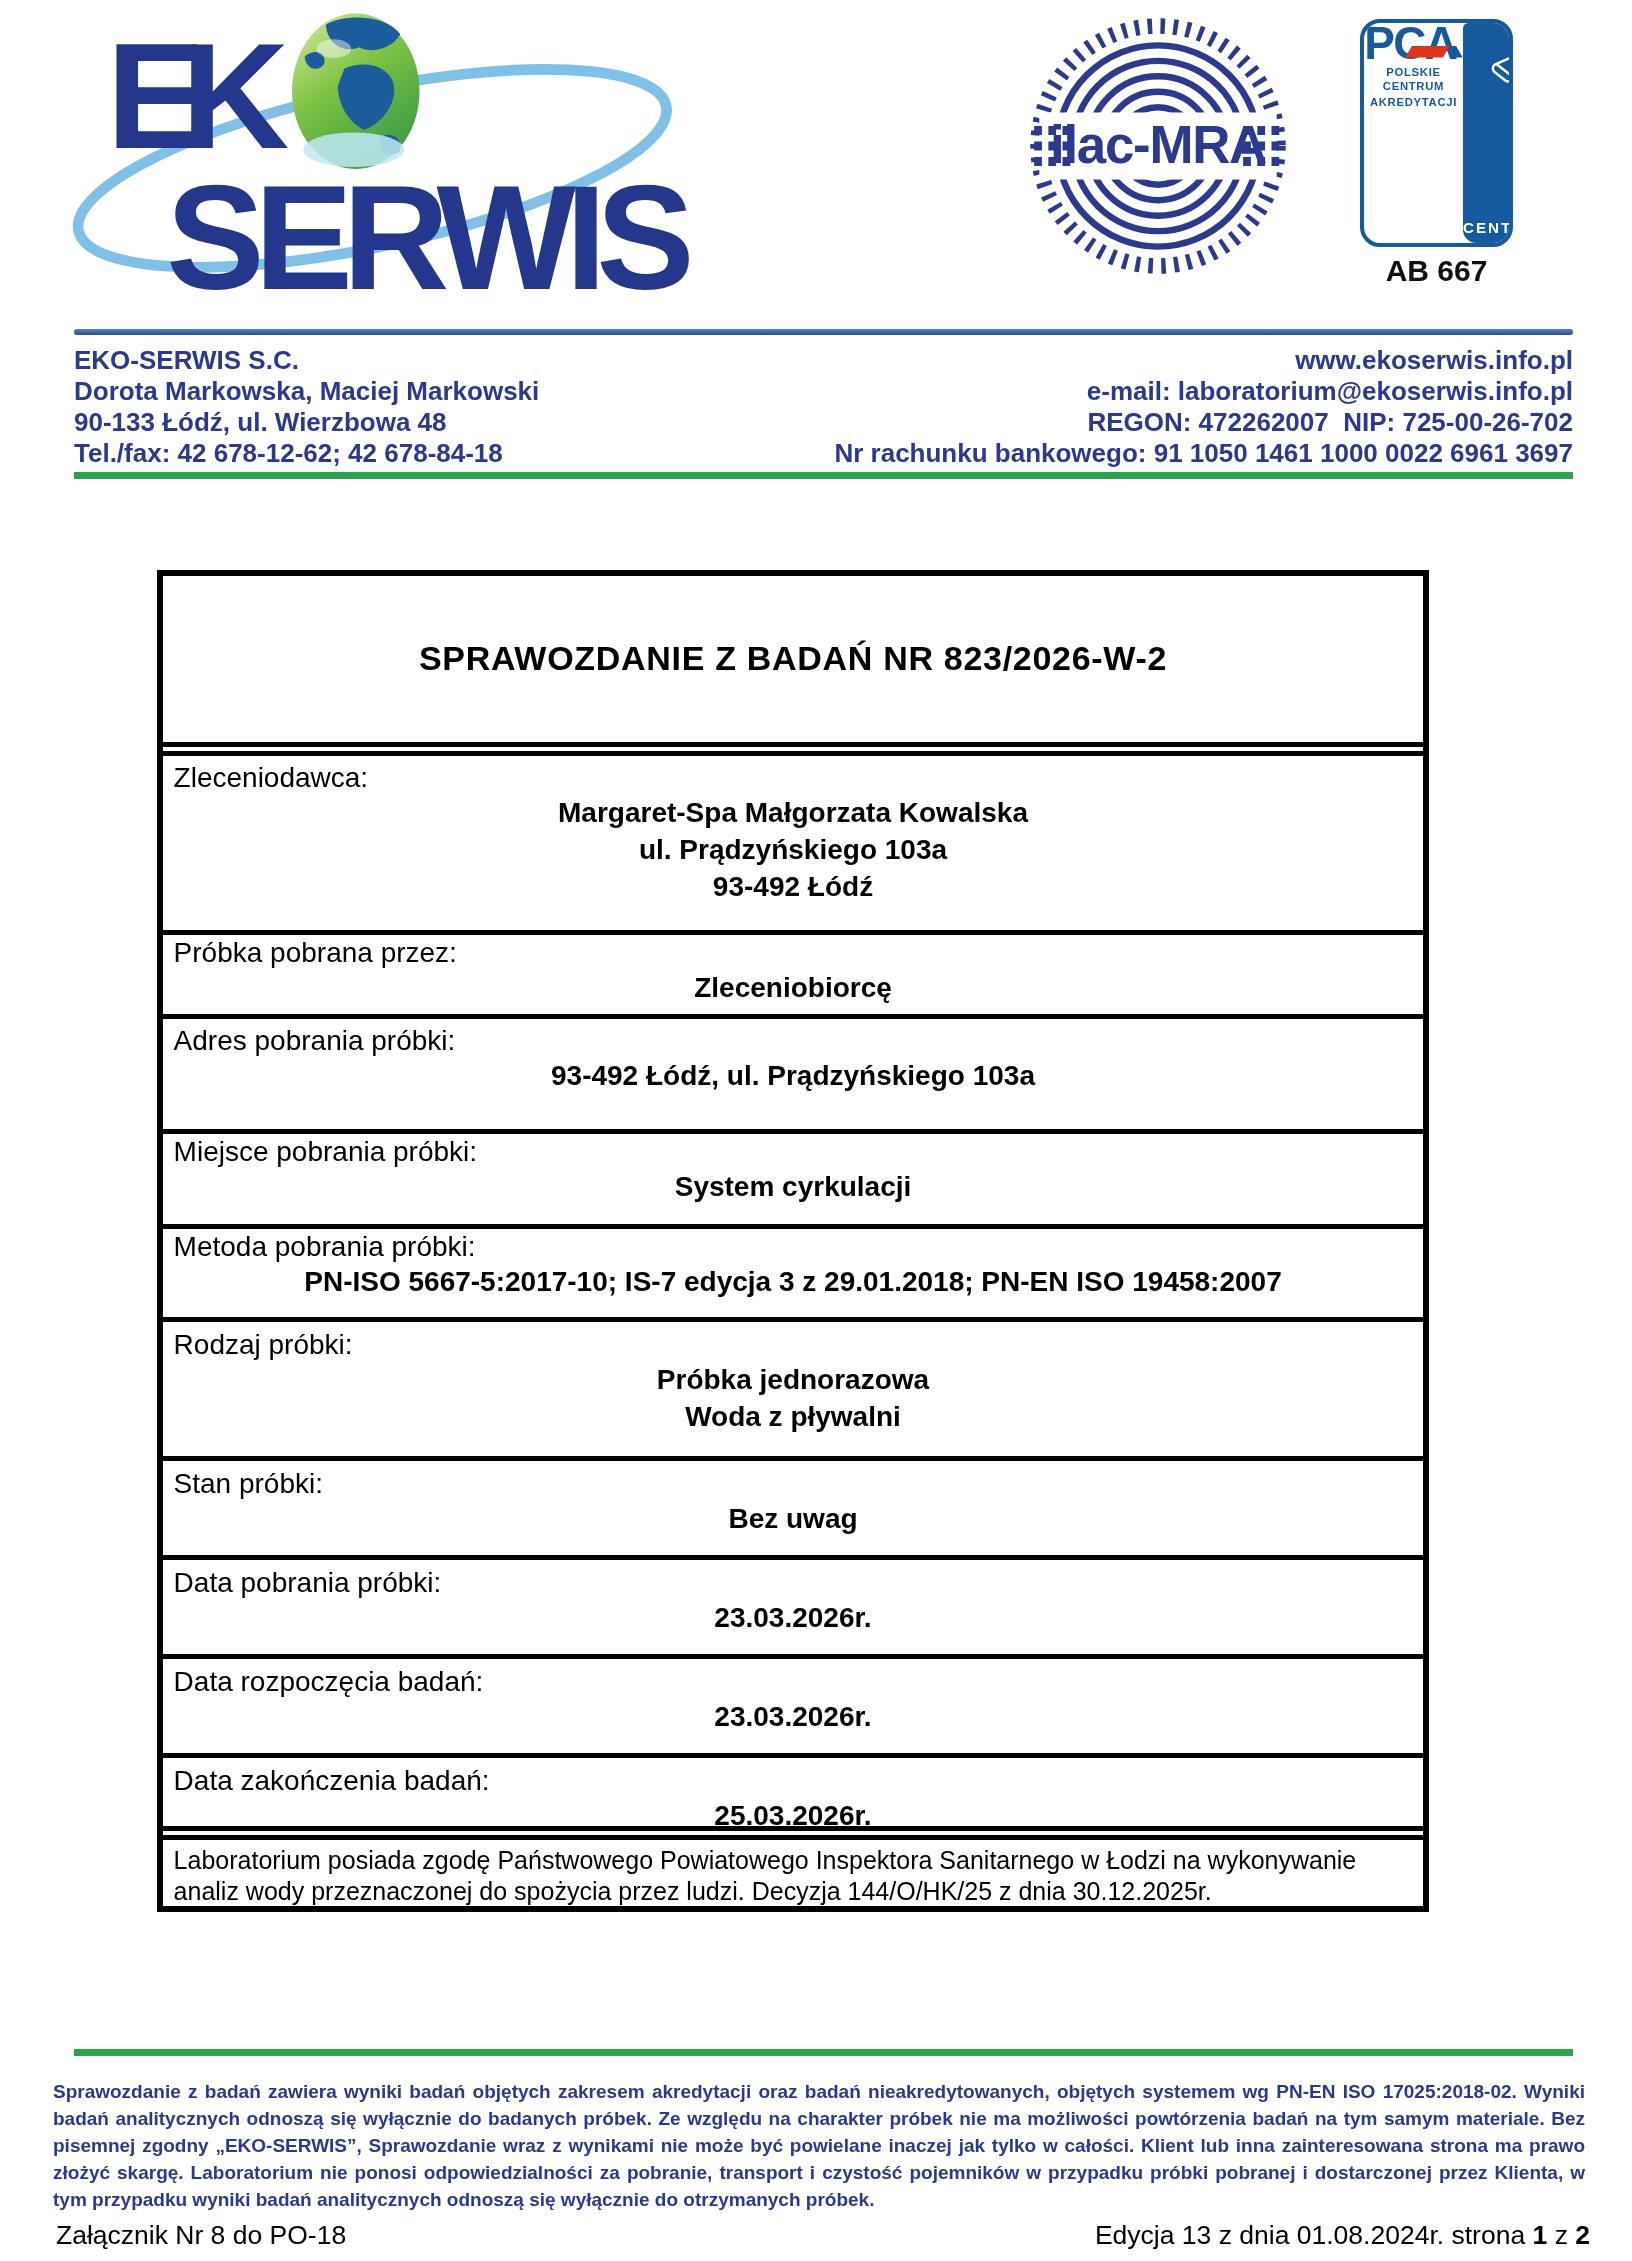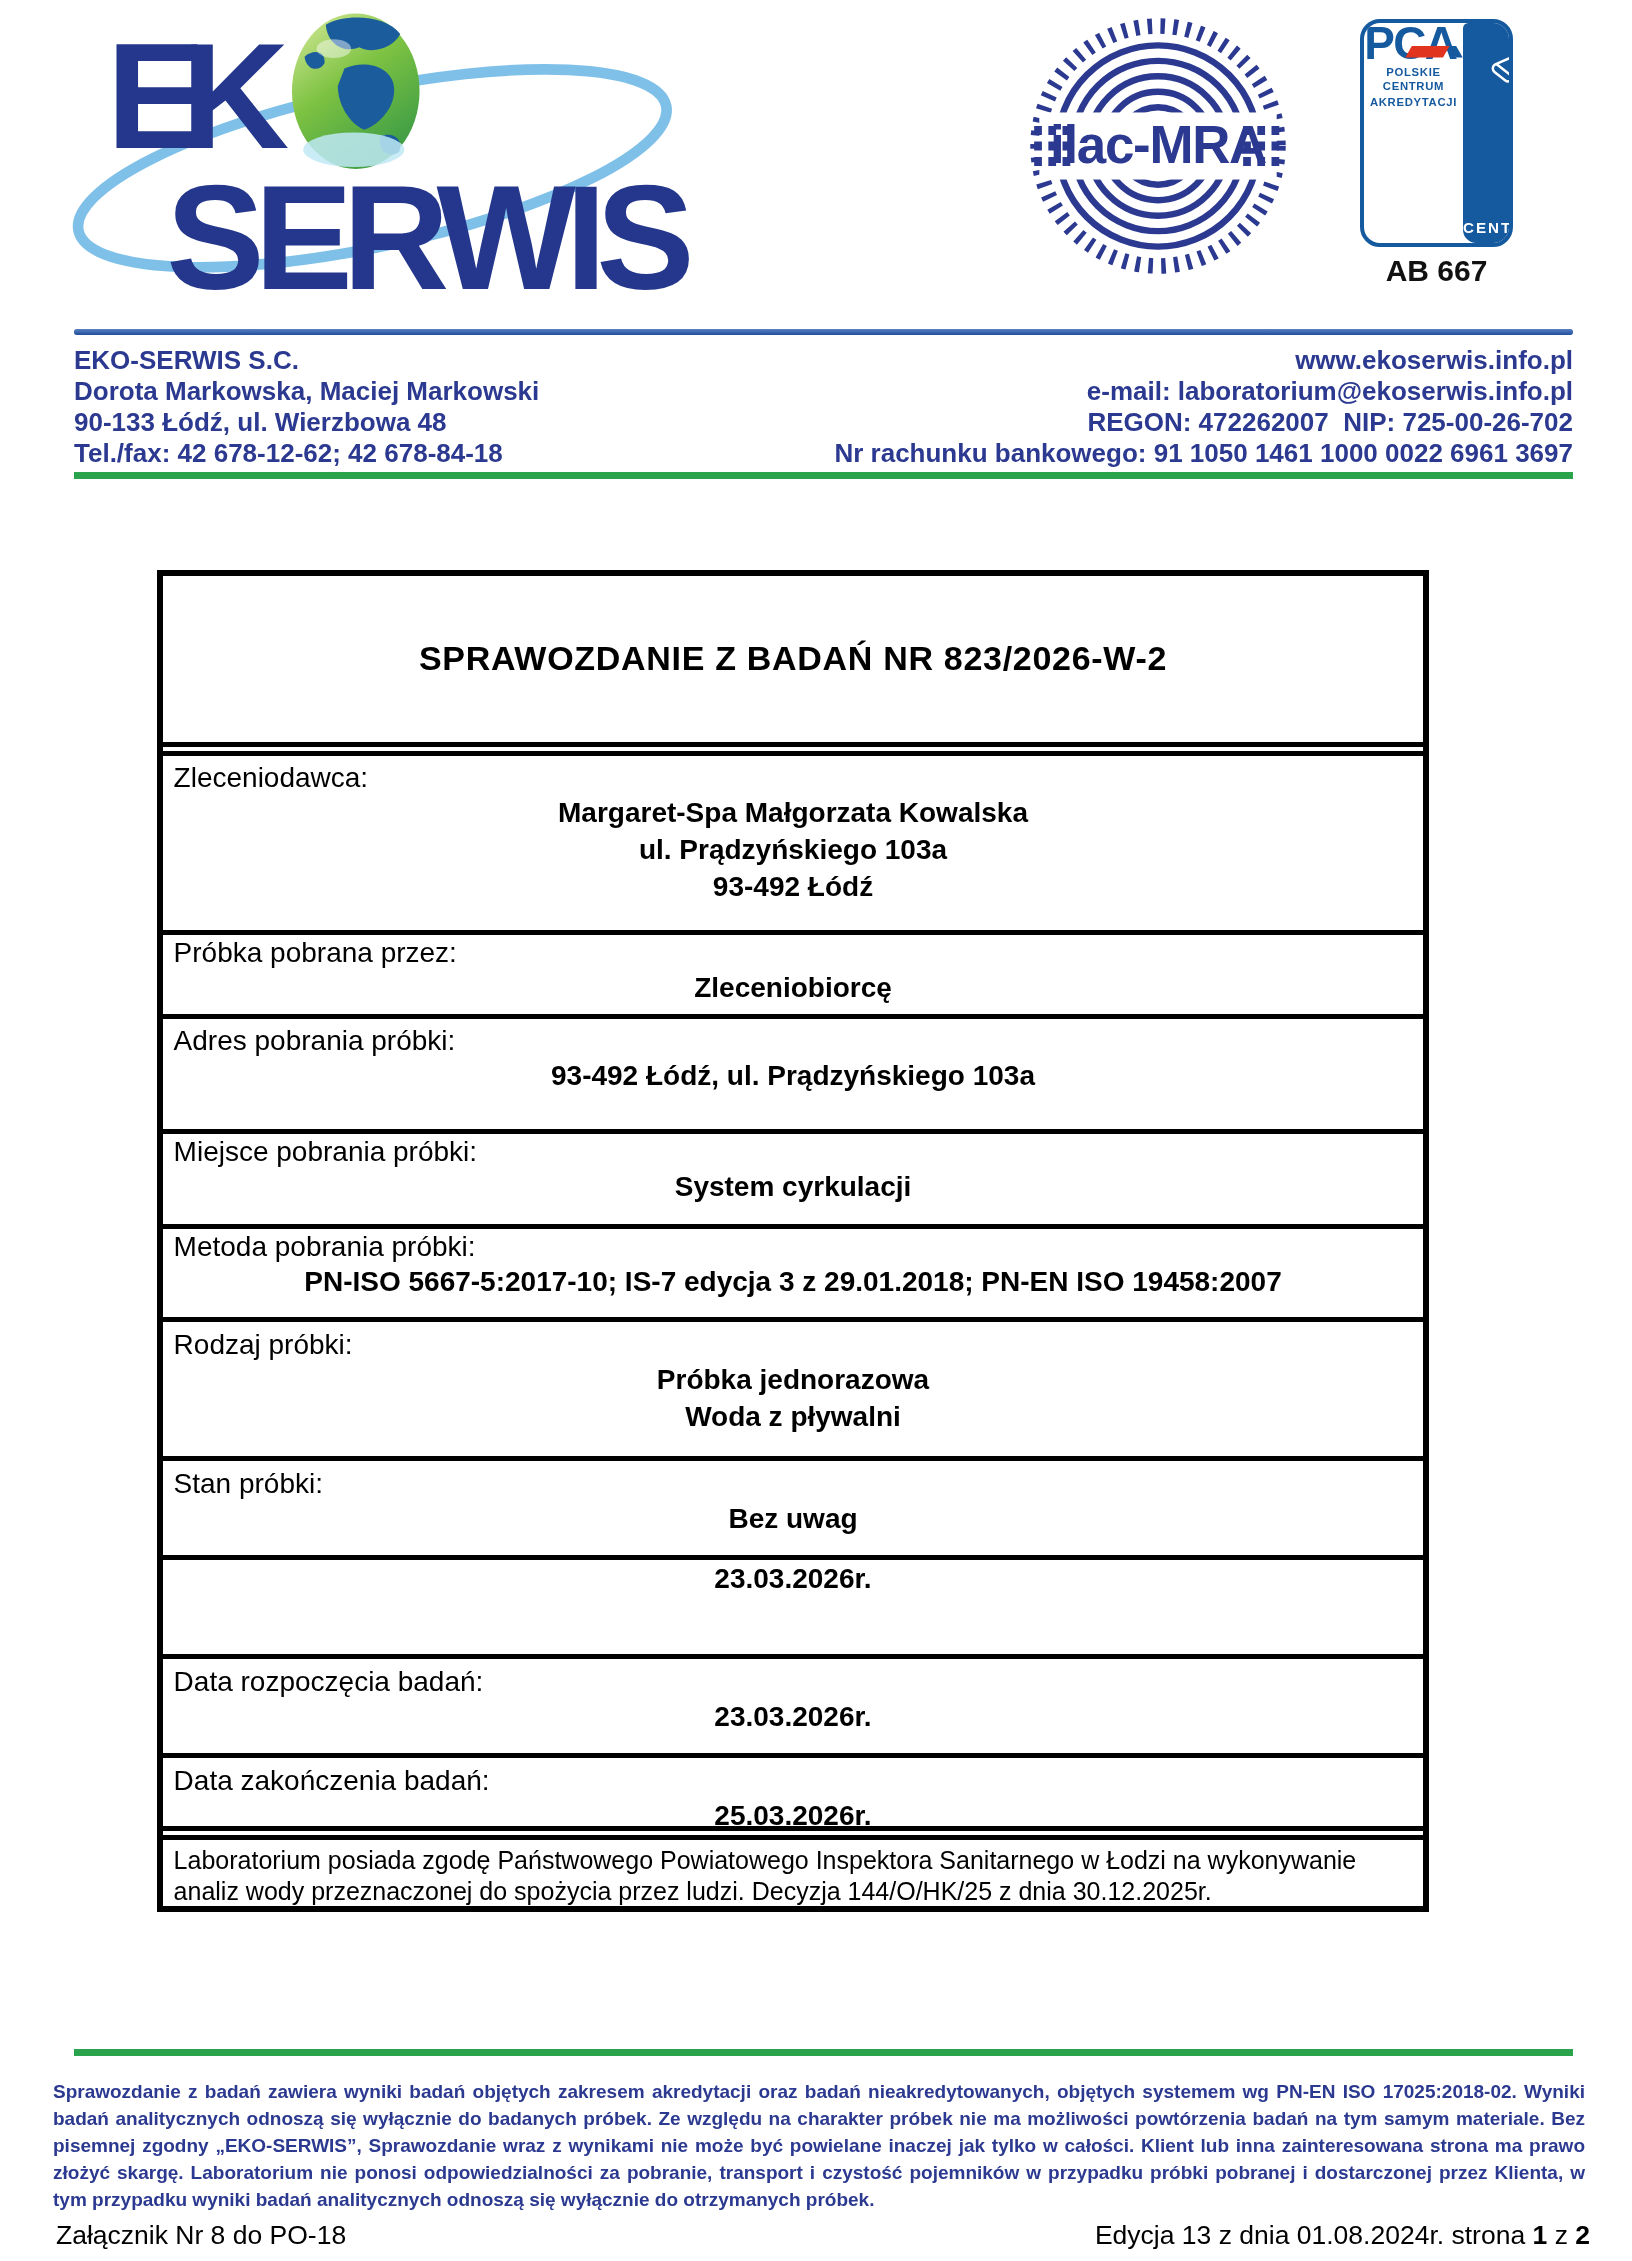--- a/index.html
+++ b/index.html
@@ -215,20 +215,21 @@
     </div>
 
     <div class="trow sep h-r8">
       <div class="row-label">Stan próbki:</div>
       <div class="row-values">
         <div>Bez uwag</div>
       </div>
     </div>
 
     <div class="trow sep h-r9">
+      <div class="row-label">Data pobrania próbki:</div>
       <div class="row-values">
         <div>23.03.2026r.</div>
       </div>
     </div>
 
     <div class="trow sep h-r10">
       <div class="row-label">Data rozpoczęcia badań:</div>
       <div class="row-values">
         <div>23.03.2026r.</div>
       </div>

